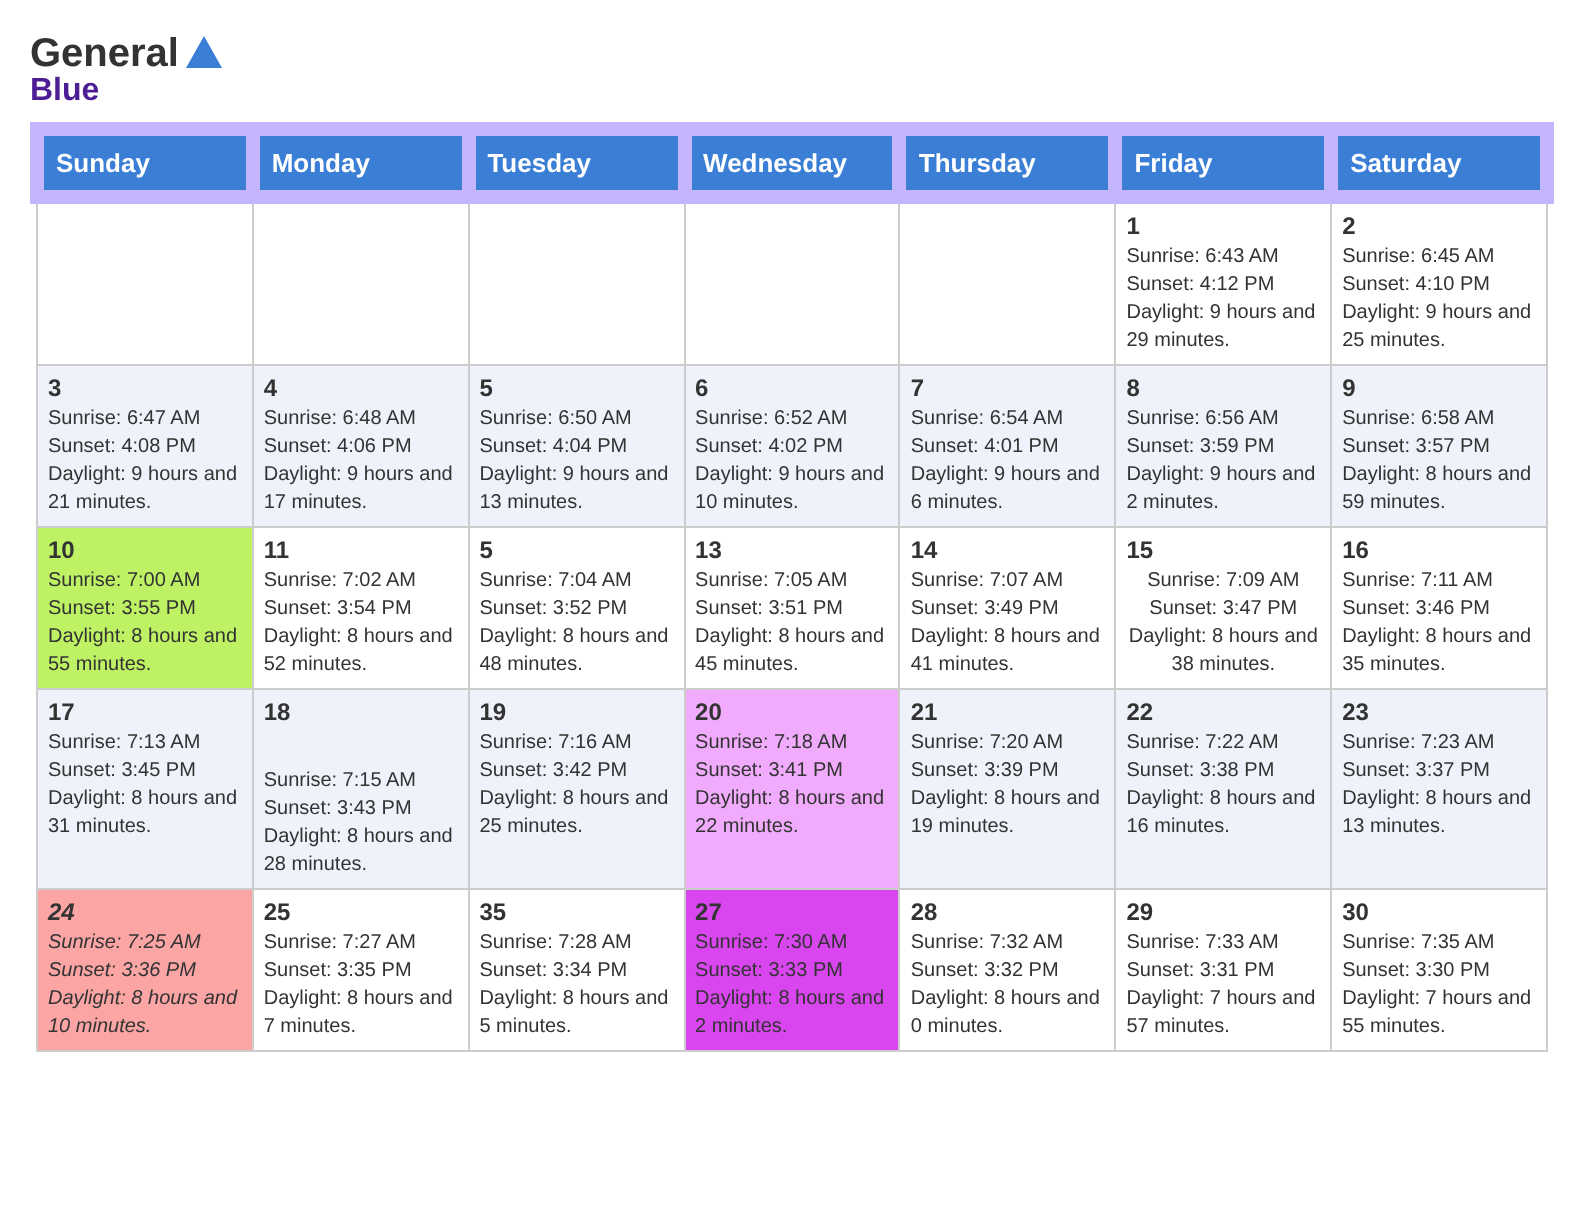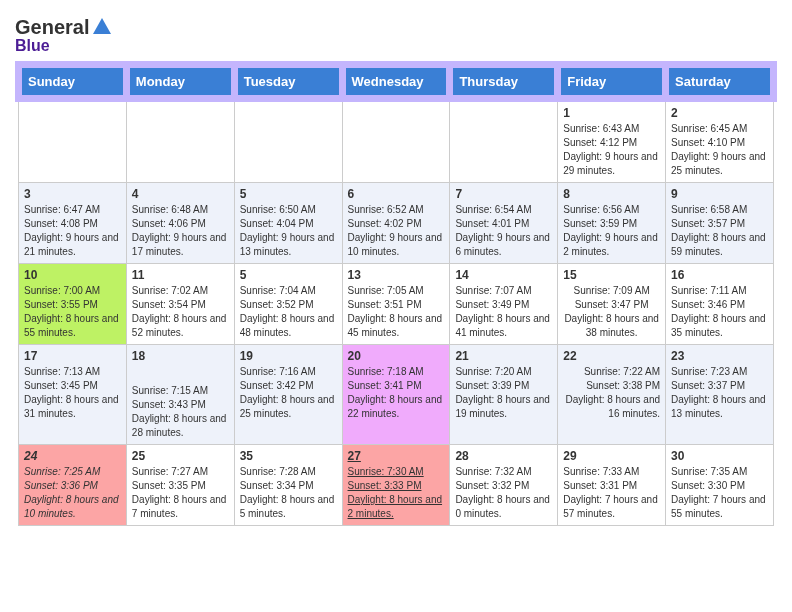--- a/index.html
+++ b/index.html
@@ -251,21 +251,21 @@
 Daylight: 8 hours and 22 minutes.</div>
         </td>
         <td style="background: rgb(238, 242, 250);">
           <span class="day-number">21</span>
           <div class="day-info" style="white-space: pre-line;">Sunrise: 7:20 AM
 Sunset: 3:39 PM
 Daylight: 8 hours and 19 minutes.</div>
         </td>
         <td style="background: rgb(238, 242, 250);">
           <span class="day-number">22</span>
-          <div class="day-info" style="white-space: pre-line; text-align: right;">Sunrise: 7:22 AM
+          <div class="day-info" style="white-space: pre-line;">Sunrise: 7:22 AM
 Sunset: 3:38 PM
 Daylight: 8 hours and 16 minutes.</div>
         </td>
         <td style="background: rgb(238, 242, 250);">
           <span class="day-number">23</span>
           <div class="day-info" style="white-space: pre-line;">Sunrise: 7:23 AM
 Sunset: 3:37 PM
 Daylight: 8 hours and 13 minutes.</div>
         </td>
       </tr>
@@ -281,21 +281,21 @@
           <div class="day-info" style="white-space: pre-line;">Sunrise: 7:27 AM
 Sunset: 3:35 PM
 Daylight: 8 hours and 7 minutes.</div>
         </td>
         <td style="background: rgb(255, 255, 255);">
           <span class="day-number">35</span>
           <div class="day-info" style="white-space: pre-line;">Sunrise: 7:28 AM
 Sunset: 3:34 PM
 Daylight: 8 hours and 5 minutes.</div>
         </td>
-        <td style="background: #fca5a5; text-decoration: underline;">
+        <td style="background: #d946ef;">
           <span class="day-number">27</span>
           <div class="day-info" style="white-space: pre-line;">Sunrise: 7:30 AM
 Sunset: 3:33 PM
 Daylight: 8 hours and 2 minutes.</div>
         </td>
         <td style="background: rgb(255, 255, 255);">
           <span class="day-number">28</span>
           <div class="day-info" style="white-space: pre-line;">Sunrise: 7:32 AM
 Sunset: 3:32 PM
 Daylight: 8 hours and 0 minutes.</div>

